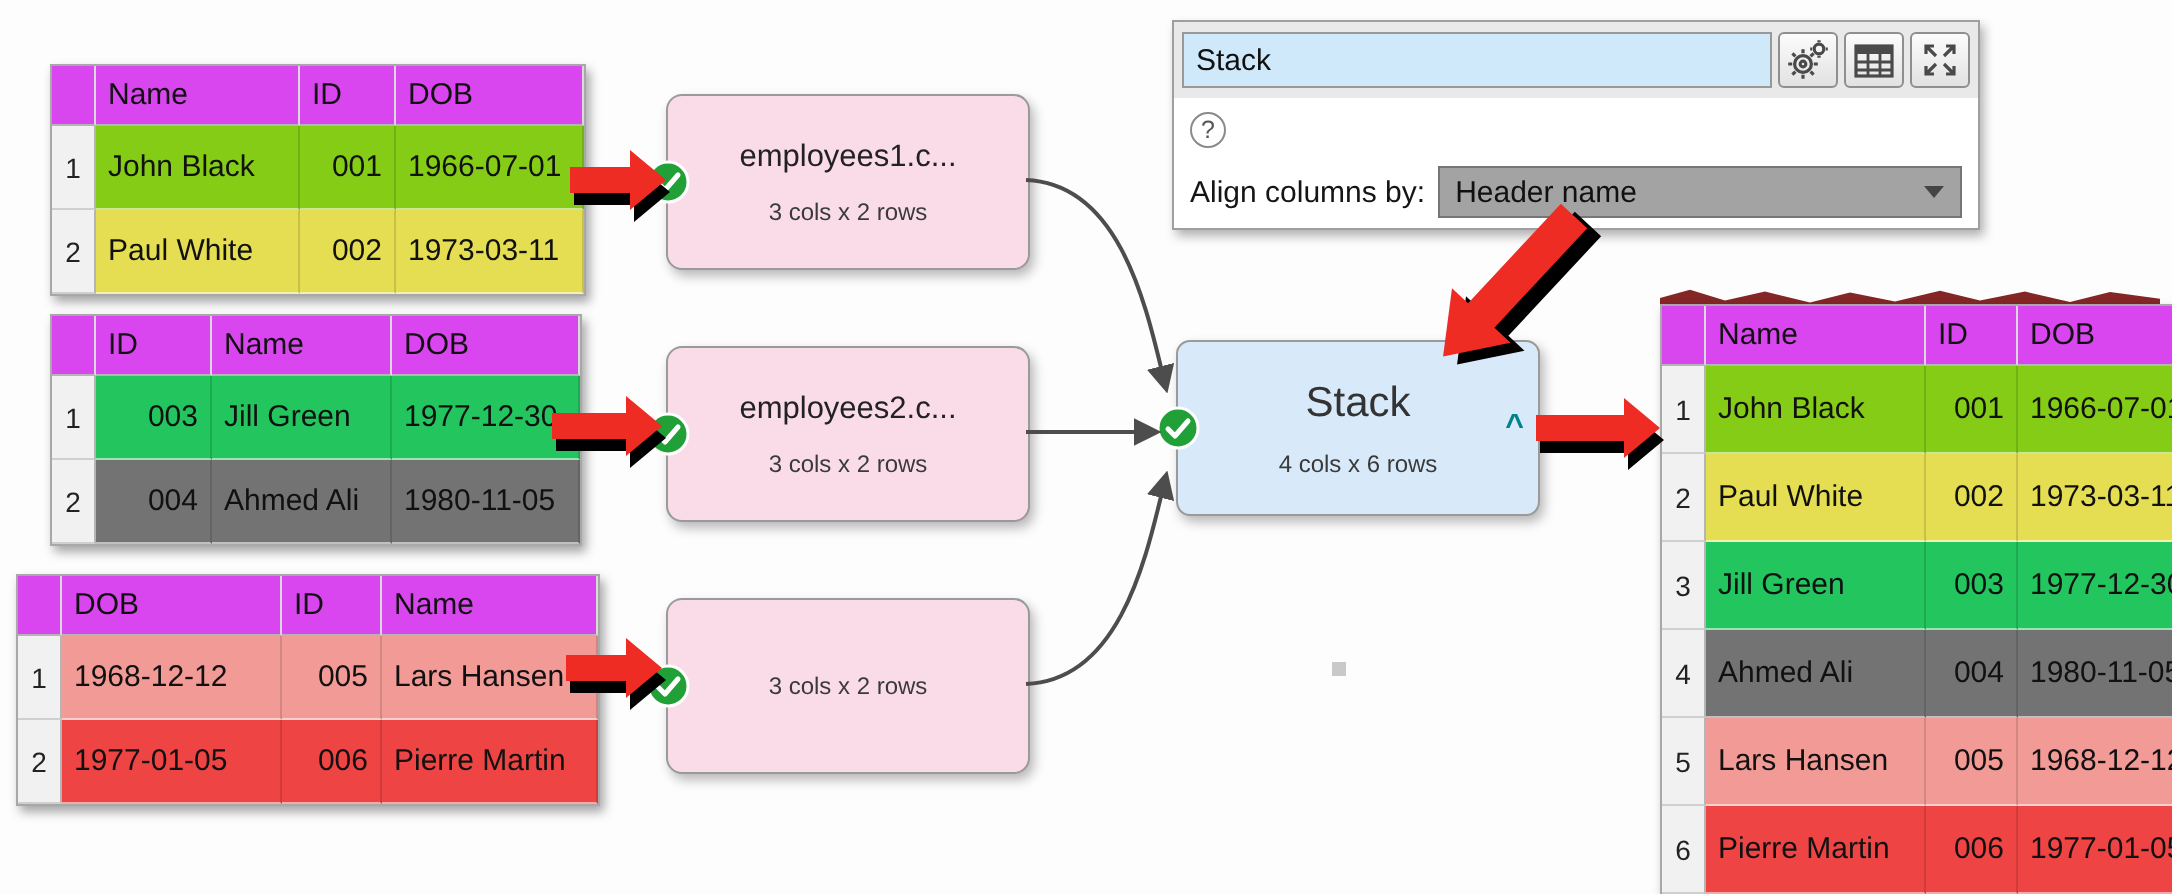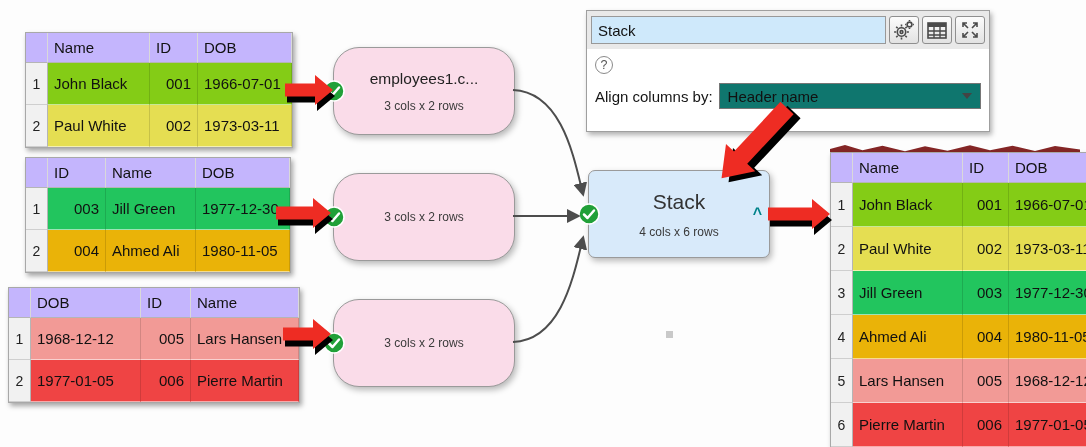--- a/index.html
+++ b/index.html
@@ -7,41 +7,41 @@
   #app{position:relative;width:1086px;height:447px;background:#fdfdfd;overflow:hidden;}
 
   
   .dtable{position:absolute;background:#fff;border:1px solid #a8a8a8;
           box-shadow:2px 3px 5px rgba(0,0,0,0.35);font-size:15px;color:#111;}
   .trow{display:flex;height:42px;}
   .thead{height:30px;}
   .cell{box-sizing:border-box;padding:0 6px;display:flex;align-items:center;
         border-right:1px solid rgba(0,0,0,0.13);border-bottom:1px solid rgba(255,255,255,0.55);
         overflow:hidden;white-space:nowrap;}
-  .thead .cell{background:#c4b5fd;border-right:1px solid #d9d9d9;border-bottom:1px solid #b5b5b5;}
+  .thead .cell{background:#d946ef;border-right:1px solid #d9d9d9;border-bottom:1px solid #b5b5b5;}
   .rn{width:22px;flex:none;background:#f1f1f1;justify-content:center;padding:0 2px;
       border-right:1px solid #b5b5b5;border-bottom:1px solid #cfcfcf;font-size:14px;color:#222;}
   .num{justify-content:flex-end;}
   
   .y1{background:#84cc16;} .y2{background:#e5de52;}
-  .g1{background:#22c55e;} .g2{background:#eab308;}
+  .g1{background:#22c55e;} .g2{background:#737373;}
   .r1{background:#f29a96;} .r2{background:#ef4444;}
   
   #t1 .c0{width:102px;} #t1 .c1{width:48px;} #t1 .c2{width:94px;}
   #t2 .c0{width:58px;}  #t2 .c1{width:90px;} #t2 .c2{width:94px;}
   #t3 .c0{width:110px;} #t3 .c1{width:50px;} #t3 .c2{width:108px;}
   #tout .c0{width:110px;} #tout .c1{width:46px;} #tout .c2{width:100px;}
   #tout .trow{height:44px;} #tout .thead{height:30px;}
   #torn-top{position:absolute;left:830px;top:144px;width:250px;height:9px;background:#842626;
     clip-path:polygon(0 55%,6% 10%,13% 70%,21% 20%,30% 80%,38% 25%,47% 75%,56% 15%,64% 70%,73% 20%,82% 78%,90% 22%,100% 60%,100% 100%,0 100%);}
 
   
   .pnode,.snode{position:absolute;width:180px;height:86px;display:flex;flex-direction:column;
     align-items:center;justify-content:center;gap:11px;box-shadow:2px 3px 6px rgba(0,0,0,0.28);}
-  .pnode{background:#fadce9;border:1px solid #9a9a9a;border-radius:26px;}
+  .pnode{background:#fadce9;border:1px solid #9a9a9a;border-radius:8px;}
   .snode{background:#d8eafa;border:1px solid #9a9a9a;border-radius:7px;}
   .ntitle{font-size:15.5px;color:#222;}
   .stitle{font-size:21px;color:#333;}
   .nsub{font-size:12px;color:#3a3a3a;text-align:center;}
   .check{position:absolute;left:-11px;top:50%;transform:translateY(-50%);line-height:0;}
   .caret{position:absolute;right:7px;top:50%;transform:translateY(-50%);
          color:#00838a;font-weight:bold;font-size:16px;}
 
   
   #panel{position:absolute;left:586px;top:10px;width:402px;background:#fff;
@@ -49,23 +49,23 @@
   .prow1{display:flex;align-items:center;background:#e9e9e9;padding:5px 4px;gap:3px;}
   #name-input{flex:1;height:26px;background:#cfe9fb;border:1px solid #999;
        font-family:"Liberation Sans",sans-serif;font-size:15px;padding:0 6px;color:#111;min-width:0;}
   .pbtn{width:30px;height:28px;background:linear-gradient(#fcfcfc,#e2e2e2);
         border:1px solid #8f8f8f;border-radius:3px;display:flex;align-items:center;
         justify-content:center;padding:0;flex:none;cursor:pointer;}
   .prow2{display:flex;align-items:center;gap:7px;padding:7px 8px 3px;}
   .qicon{width:18px;height:18px;box-sizing:border-box;border:1.5px solid #8a8a8a;border-radius:50%;
          color:#555;display:flex;align-items:center;justify-content:center;font-size:12.5px;flex:none;}
   .pdesc{font-size:15px;color:#151515;white-space:nowrap;overflow:hidden;}
-  .prow3{display:flex;align-items:center;gap:6px;padding:6px 8px 22px;}
+  .prow3{display:flex;align-items:center;gap:6px;padding:6px 8px 5px;}
   .plabel{font-size:15px;color:#151515;white-space:nowrap;}
-  .pselect{flex:1;height:26px;box-sizing:border-box;border:1px solid #767676;background:#0f766e;
+  .pselect{flex:1;height:26px;box-sizing:border-box;border:1px solid #767676;background:#a3a3a3;
            display:flex;align-items:center;padding:0 24px 0 8px;font-size:15px;color:#111;
            position:relative;cursor:pointer;}
   .arrow-down{position:absolute;right:8px;top:50%;margin-top:-3px;width:0;height:0;
               border-left:5px solid transparent;border-right:5px solid transparent;
               border-top:6px solid #444;}
 
   #canvas-dot{position:absolute;left:666px;top:331px;width:7px;height:7px;background:#c9c9c9;}
   #overlay{position:absolute;left:0;top:0;pointer-events:none;}
 </style>
 </head>
@@ -193,20 +193,21 @@
     <div class="nsub">3 cols x 2 rows</div>
   </div>
 
   <div class="pnode" style="left:333px;top:173px;">
     <span class="check">
       <svg width="22" height="22">
           <circle cx="11" cy="11" r="10" fill="#21a038" stroke="#fff" stroke-width="1.5"></circle>
           <path d="M6 11.5 L9.5 15 L16 7.5" stroke="#fff" stroke-width="2.5" fill="none" stroke-linecap="round" stroke-linejoin="round"></path>
         </svg>
     </span>
+    <div class="ntitle">employees2.c...</div>
     <div class="nsub">3 cols x 2 rows</div>
   </div>
 
   <div class="pnode" style="left:333px;top:299px;">
     <span class="check">
       <svg width="22" height="22">
           <circle cx="11" cy="11" r="10" fill="#21a038" stroke="#fff" stroke-width="1.5"></circle>
           <path d="M6 11.5 L9.5 15 L16 7.5" stroke="#fff" stroke-width="2.5" fill="none" stroke-linecap="round" stroke-linejoin="round"></path>
         </svg>
     </span>

